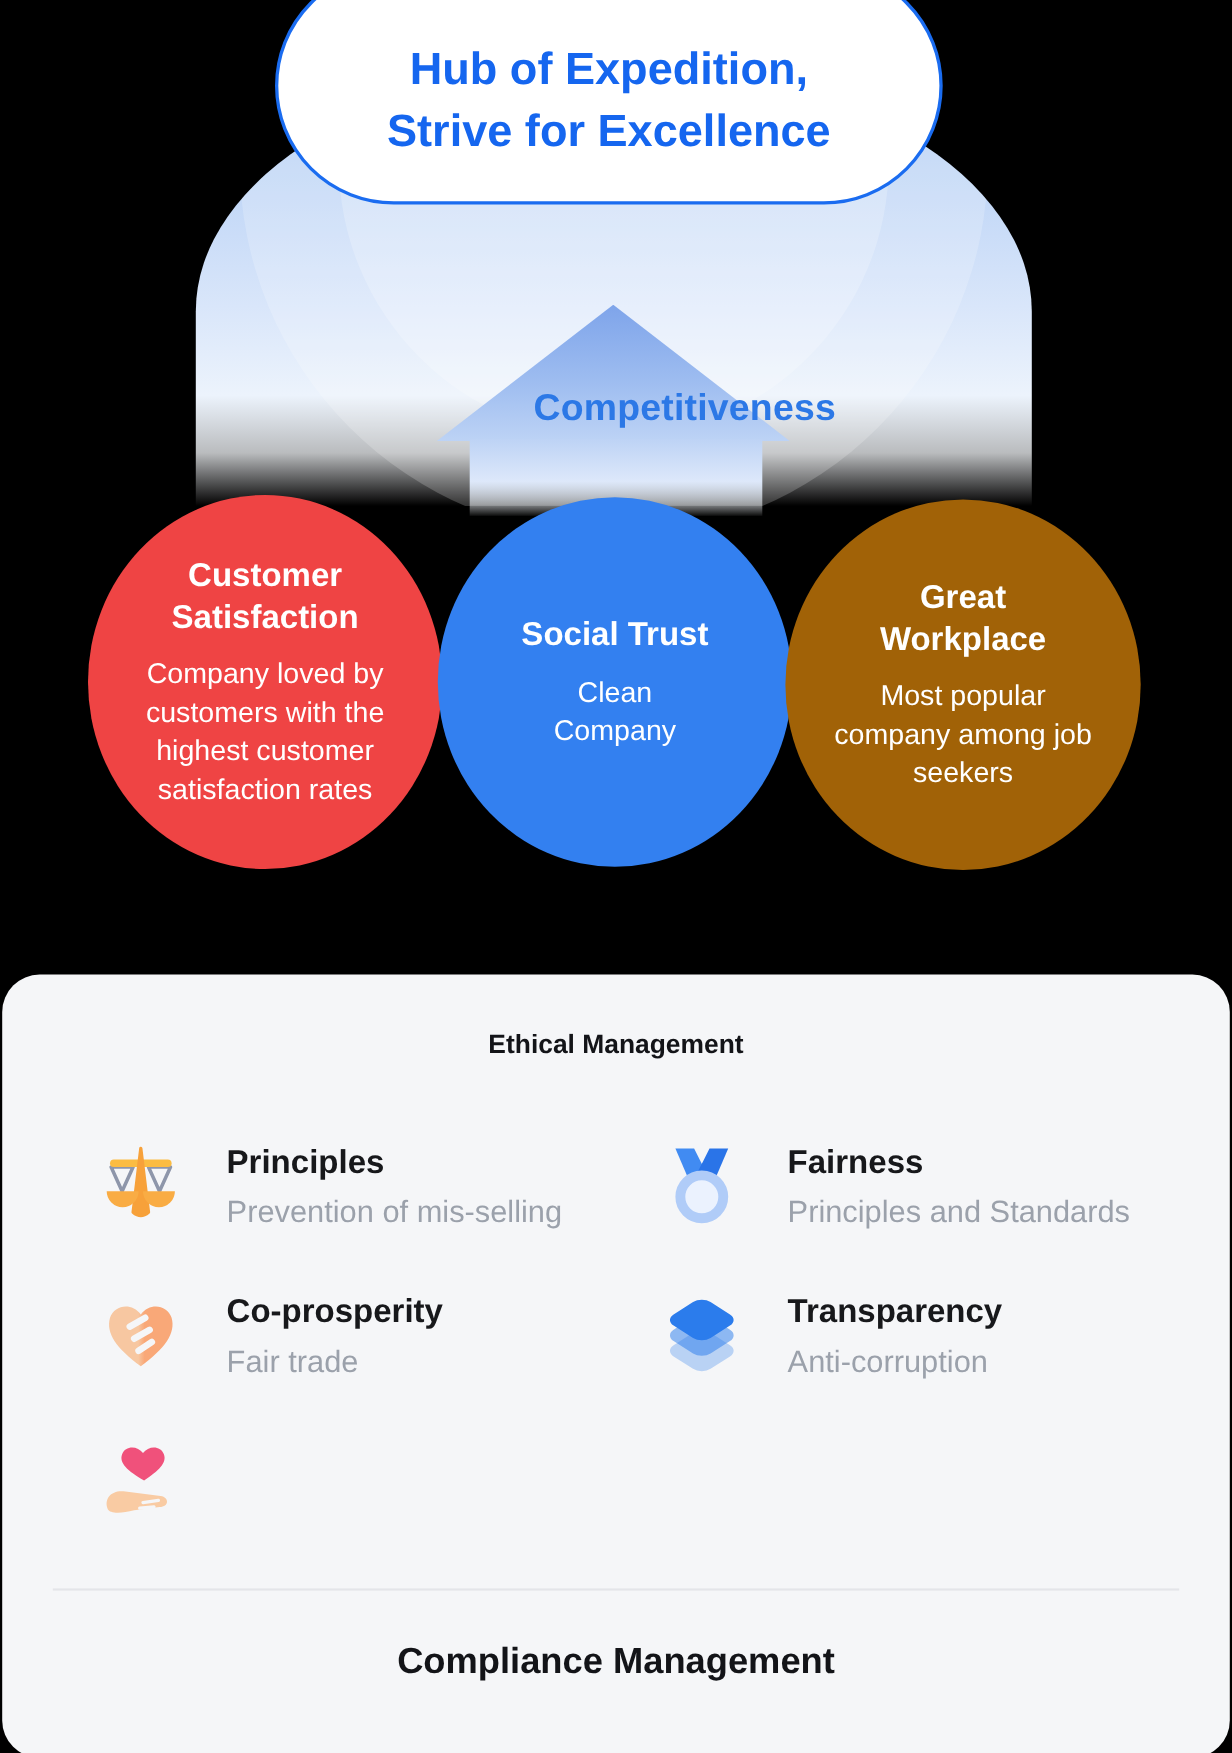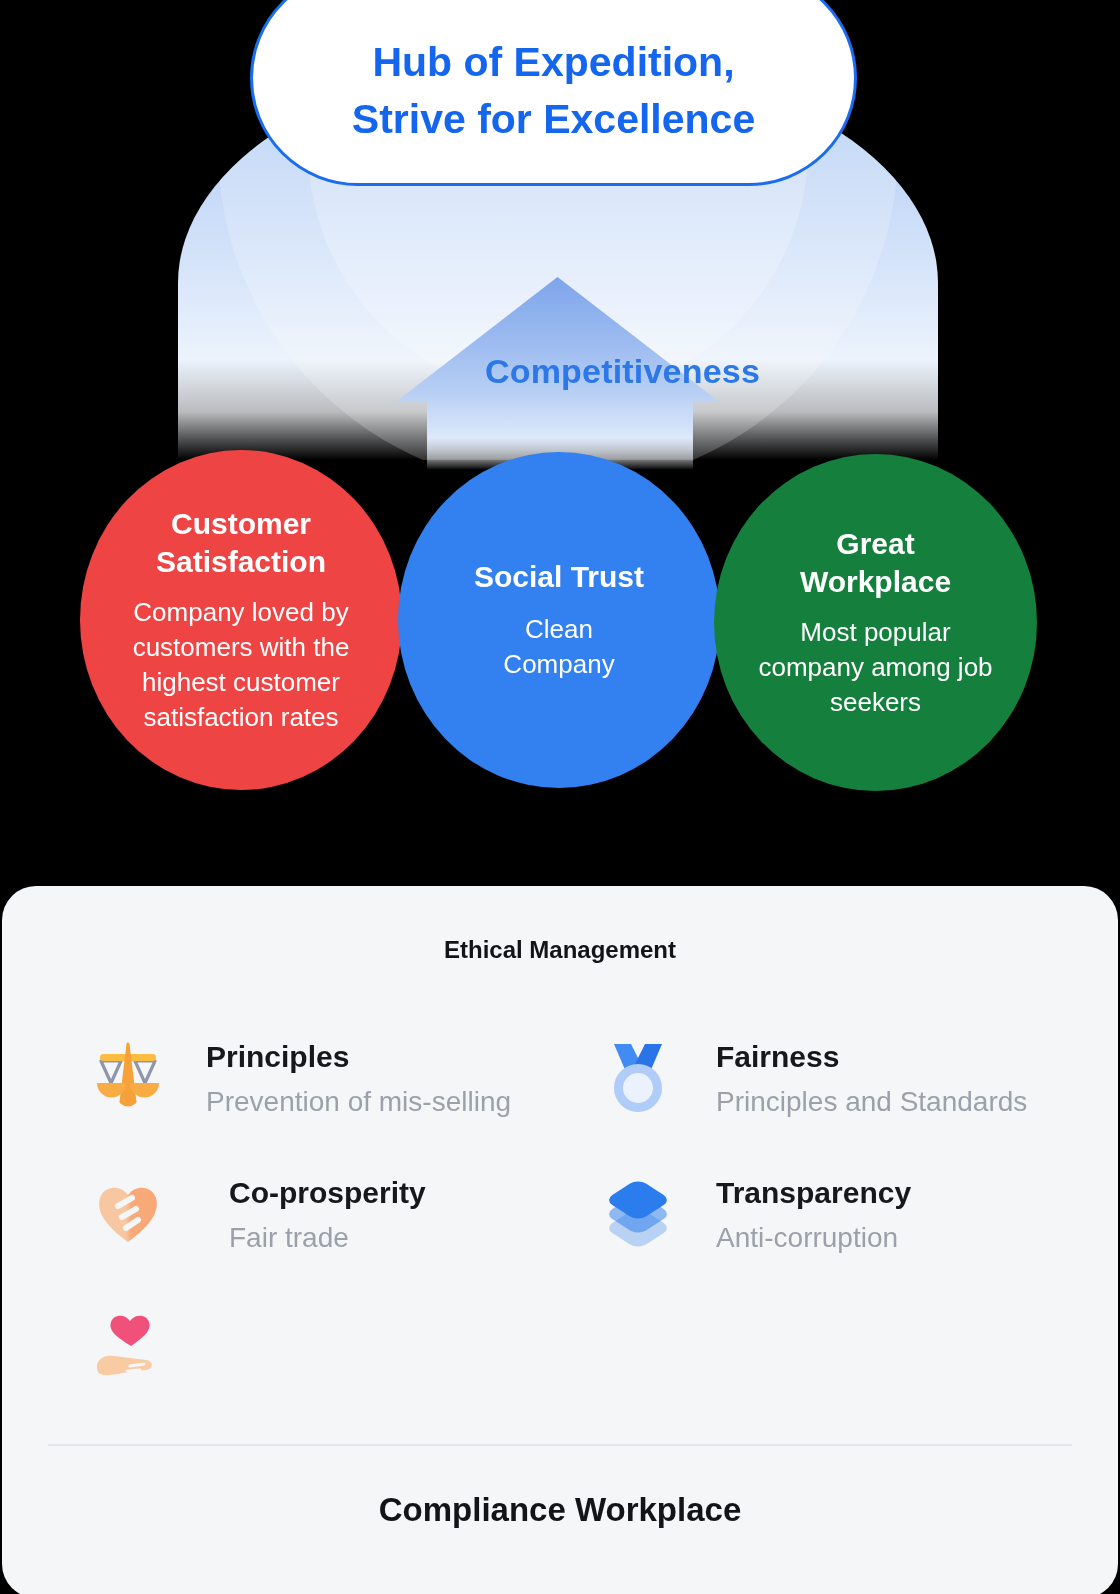--- a/index.html
+++ b/index.html
@@ -52,21 +52,21 @@
   .card{position:absolute;left:2px;top:886px;width:1116px;height:712px;background:#f5f6f8;
         border-radius:34px;}
   .card-title{position:absolute;left:0;top:44px;width:100%;text-align:center;
               font-size:24px;font-weight:700;color:#131418;line-height:40px;}
   .item{position:absolute;display:flex;align-items:flex-start;}
   .item .ic{width:76px;height:76px;flex:0 0 76px;}
   .item .tx{margin-left:40px;padding-top:2px;}
   .item .t1{font-size:30px;font-weight:700;color:#17181b;line-height:34px;}
   .item .t2{font-size:28px;font-weight:400;color:#9ba1ab;line-height:32px;margin-top:12px;}
   .pos-r1c1{left:88px;top:152px;}  .pos-r1c2{left:598px;top:152px;}
-  .pos-r2c1{left:88px;top:288px;gap:23px;}  .pos-r2c2{left:598px;top:288px;}
+  .pos-r2c1{left:88px;top:288px;}  .pos-r2c2{left:598px;top:288px;}
   .pos-r3c1{left:88px;top:424px;}
   .divider{position:absolute;left:46px;top:558px;width:1024px;height:2px;background:#e4e5e9;}
   .card-footer{position:absolute;left:0;top:604px;width:100%;text-align:center;
                font-size:33px;font-weight:700;color:#131418;line-height:40px;}
 </style>
 </head>
 <body>
 
 <div class="stage">
 
@@ -85,21 +85,21 @@
   </div>
 
   <div class="circle c1" style="background: #ef4444;">
     <div class="ttl">Customer Satisfaction</div>
     <div class="bdy">Company loved by customers with the highest customer satisfaction rates</div>
   </div>
   <div class="circle c2" style="background: rgb(51, 128, 240);">
     <div class="ttl">Social Trust</div>
     <div class="bdy">Clean Company</div>
   </div>
-  <div class="circle c3" style="background: #15803d;">
+  <div class="circle c3" style="background: #a16207;">
     <div class="ttl">Great Workplace</div>
     <div class="bdy">Most popular company among job seekers</div>
   </div>
 
   <div class="card">
     <div class="card-title">Ethical Management</div>
 
     <div class="item pos-r1c1">
       <svg class="ic" viewBox="0 0 76 76">
         <path d="M11 23 L31 23 L21 45 Z" fill="none" stroke="#8e96aa" stroke-width="3.2" stroke-linejoin="round"></path>
@@ -169,16 +169,16 @@
     <div class="item pos-r3c1">
       <svg class="ic" viewBox="0 0 76 76">
         <path d="M41 36 C26 27 18 20 21 12 C24 4 35 4 40 11 C45 4 56 4 59 12 C62 20 54 27 41 36 Z" fill="#f0517b"></path>
         <path d="M8 62 C4 52 12 44 24 46 L56 50 C64 51 64 60 55 60 L32 63 C20 66 10 66 8 62 Z" fill="#f9cba3"></path>
         <path d="M40 56 L54 54" stroke="#f5f6f8" stroke-width="3" stroke-linecap="round" fill="none"></path>
         <path d="M37 61 L50 60" stroke="#f5f6f8" stroke-width="3" stroke-linecap="round" fill="none"></path>
       </svg>
     </div>
 
     <div class="divider"></div>
-    <div class="card-footer">Compliance Workplace</div>
+    <div class="card-footer">Compliance Management</div>
   </div>
 
 </div>
 
 </body></html>

